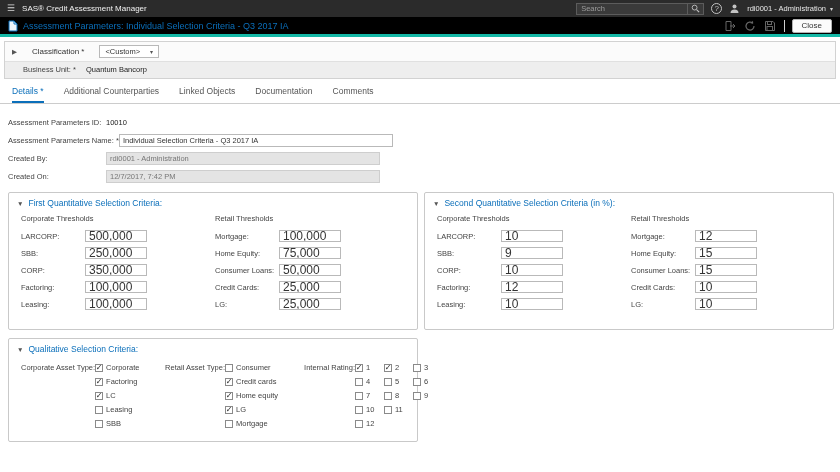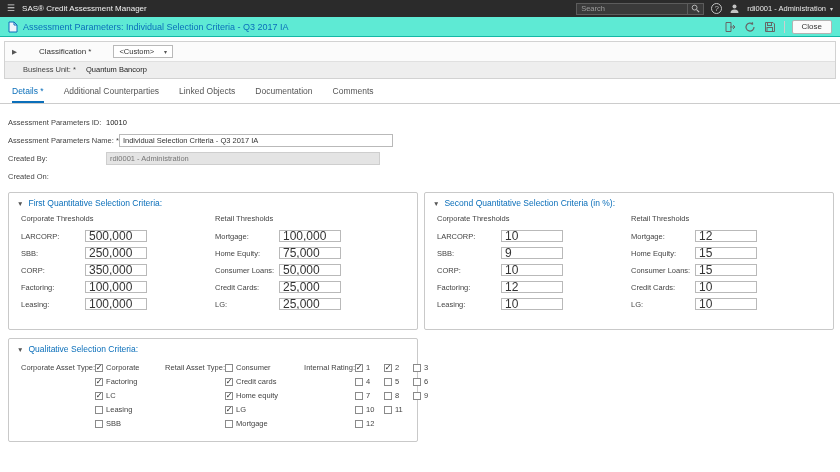--- a/index.html
+++ b/index.html
@@ -19,32 +19,32 @@
   .search-input::placeholder { color:#9c9c9c; }
   .search-btn { width:16px; background:#3a3a3a; border:1px solid #5c5c5c; border-left:none;
                 display:flex; align-items:center; justify-content:center; cursor:pointer; }
   .help-icon { width:11px; height:11px; border-radius:50%; border:1px solid #c3c3c3; color:#c3c3c3;
                font-size:8px; display:flex; align-items:center; justify-content:center; cursor:pointer; }
   .user-menu { display:flex; align-items:center; gap:4px; cursor:pointer; }
   .user-label { color:#e8e8e8; font-size:7.5px; }
   .caret { color:#cfcfcf; font-size:6px; }
 
   
-  .titlebar { height:20px; background:#5eead4; border-bottom:1px solid #14b8a6; display:flex;
+  .titlebar { height:20px; background:#000000; border-bottom:3px solid #14b8a6; display:flex;
               align-items:center; padding:0 8px; gap:5px; }
   .page-title { color:#0b6fba; font-size:9px; }
   .titlebar-right { margin-left:auto; display:flex; align-items:center; gap:7px; }
   .icon-btn { width:13px; height:13px; display:flex; align-items:center; justify-content:center; cursor:pointer; }
   .vdivider { width:1px; height:12px; background:#cfcfcf; }
   .close-btn { border:1px solid #b3b3b3; background:#fbfbfb; font-size:8px; color:#333;
                padding:1px 9px 2px 9px; border-radius:2px; cursor:pointer; font-family:"Liberation Sans",sans-serif; }
 
   
   .class-panel { margin:4px 4px 0 4px; border:1px solid #d2d2d2; background:#fbfbfb; }
-  .class-row1 { display:flex; align-items:center; gap:22px; padding:3px 7px; }
+  .class-row1 { display:flex; align-items:center; gap:15px; padding:3px 7px; }
   .tri-btn { color:#555; font-size:6.5px; cursor:pointer; }
   .class-label { font-size:8px; color:#333; }
   .custom-dd { border:1px solid #b9b9b9; background:#fff; padding:1px 5px; font-size:7.5px;
                display:flex; align-items:center; gap:10px; cursor:pointer; color:#333; }
   .custom-dd .caret { color:#555; }
   .class-row2 { background:#eeeeee; border-top:1px solid #e0e0e0; padding:3px 7px 4px 18px;
                 display:flex; gap:10px; align-items:center; }
   .bu-label { font-size:7.5px; color:#444; }
   .bu-value { font-size:7.5px; color:#222; }
 
@@ -192,20 +192,21 @@
     <div class="form-row">
       <span class="form-label">Assessment Parameters Name: *</span>
       <input class="text-input" value="Individual Selection Criteria - Q3 2017 IA" style="">
     </div>
     <div class="form-row">
       <span class="form-label">Created By:</span>
       <input class="text-input" disabled="" value="rdi0001 - Administration" style="">
     </div>
     <div class="form-row">
       <span class="form-label">Created On:</span>
+      <input class="text-input" disabled="" value="12/7/2017, 7:42 PM" style="">
     </div>
 
     <div class="panels-row">
 
       <section class="panel quant">
         <div class="panel-header">
           <span class="tri-btn">▼</span>
           <span>First Quantitative Selection Criteria:</span>
         </div>
         <div class="panel-body">

